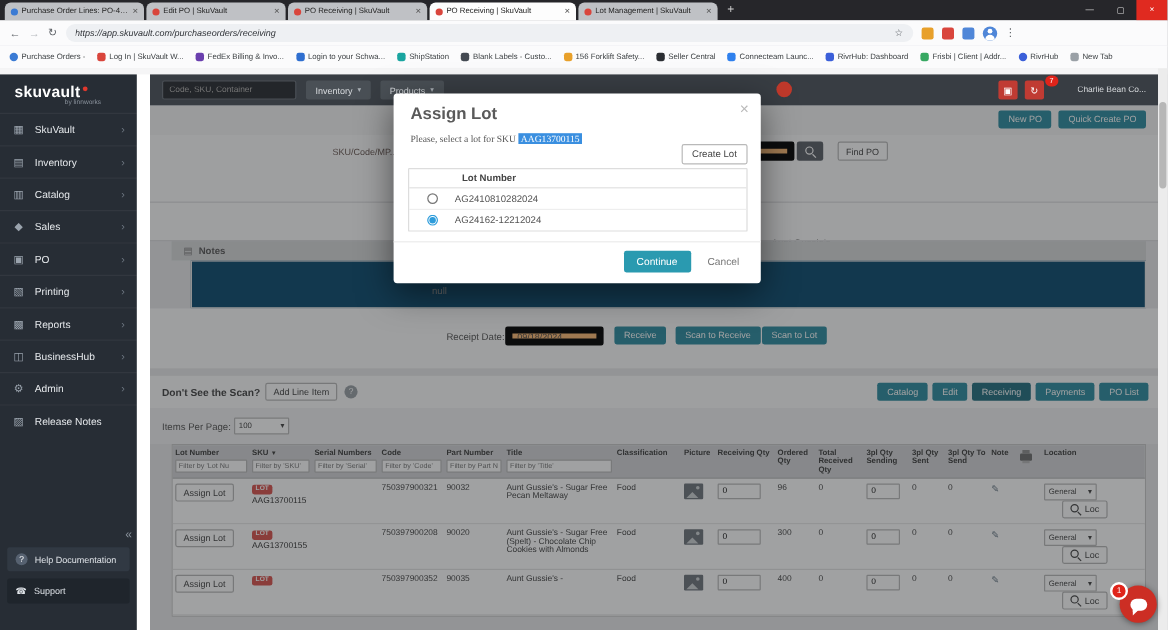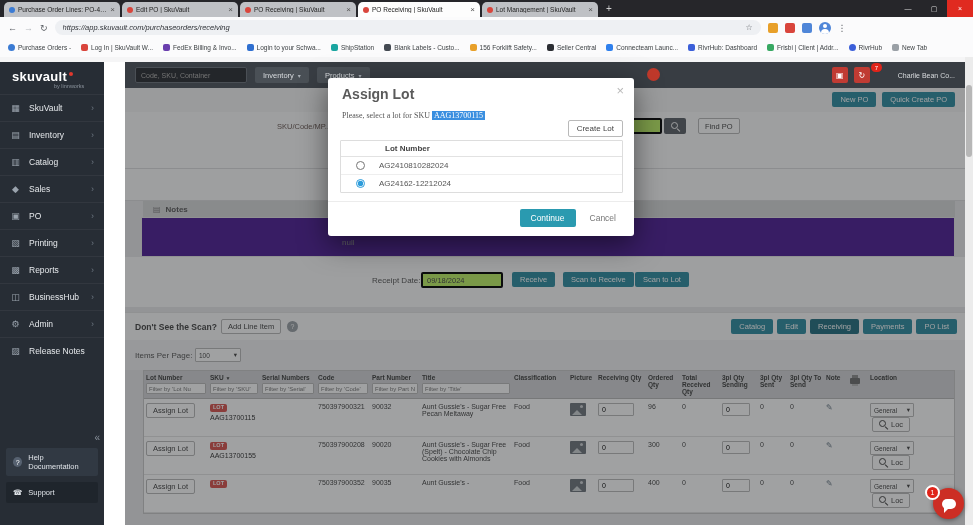--- a/index.html
+++ b/index.html
@@ -27,21 +27,21 @@
   .person::before{content:"";position:absolute;left:4px;top:2px;width:4px;height:4px;border-radius:50%;background:#fff;}
   .person::after{content:"";position:absolute;left:2px;top:7px;width:8px;height:5px;border-radius:4px 4px 0 0;background:#fff;}
 
   .bookmarksbar{position:absolute;top:38px;left:0;right:0;height:19px;background:#fbfbfc;border-bottom:1px solid #ededef;display:flex;align-items:center;padding:0 8px;gap:10px;font-size:6.5px;color:#3c4043;overflow:hidden;white-space:nowrap;}
   .bm{display:flex;align-items:center;gap:3px;flex:0 0 auto;}
   .bm .fav{width:7px;height:7px;border-radius:2px;}
 
   .strip{position:absolute;top:57px;left:0;right:0;height:5px;background:#f5f5f6;}
 
   
-  .sidebar{position:absolute;top:62px;left:0;width:104px;bottom:0;background:#272d35;color:#dfe3e8;z-index:5;}
+  .sidebar{position:absolute;top:62px;left:0;width:114px;bottom:0;background:#272d35;color:#dfe3e8;z-index:5;}
   .logo{padding:7px 12px 5px;display:flex;flex-direction:column;}
   .logo-row{display:flex;align-items:flex-start;gap:2px;}
   .logo-main{color:#fff;font-size:13px;font-weight:bold;letter-spacing:.3px;}
   .logo-dot{width:4px;height:4px;background:#e0382d;border-radius:50%;margin-top:3px;}
   .logo-sub{font-size:5.5px;color:#8a929c;margin-left:42px;margin-top:-1px;}
   .side-item{display:flex;align-items:center;gap:8px;padding:0 10px;height:26px;font-size:8.5px;color:#e6e9ec;border-top:1px solid rgba(255,255,255,.05);cursor:default;}
   .side-item .ic{width:11px;color:#9aa3ad;font-size:9px;text-align:center;}
   .side-item .chev{margin-left:auto;color:#6d7681;font-size:9px;}
   .side-footer{position:absolute;left:0;right:0;bottom:22px;}
   .collapse-arrow{position:absolute;right:4px;top:-16px;color:#8a929c;font-size:10px;}
@@ -60,27 +60,27 @@
   .avatar-wrap{position:relative;width:16px;height:16px;}
   .user-avatar{width:16px;height:16px;border-radius:50%;background:radial-gradient(circle at 35% 35%, #e2776b, #b03a30);}
   .badge7{position:absolute;top:-4px;left:-5px;min-width:9px;height:9px;border-radius:5px;background:#e0241a;color:#fff;font-size:6px;display:flex;align-items:center;justify-content:center;padding:0 1px;}
   .uname{font-size:7px;color:#d8dbde;max-width:58px;overflow:hidden;white-space:nowrap;text-overflow:ellipsis;}
 
   
   .content{position:absolute;top:88px;left:125px;right:8px;bottom:0;background:#e8e9ea;overflow:hidden;z-index:3;}
   .band{position:absolute;left:0;right:0;background:#fbfbfb;}
   .btn-teal{background:#2e8ca0;color:#fff;font-size:7.5px;padding:3px 8px;border-radius:2px;border:none;white-space:nowrap;}
   .btn-light{background:#fff;border:1px solid #b9b9b9;border-radius:2px;font-size:7.5px;padding:2px 6px;color:#444;white-space:nowrap;}
-  .field{background:#bef264;border:2px solid #000000;border-radius:2px;font-size:7.5px;color:#444;padding:0 4px;box-sizing:border-box;}
+  .field{background:#fdba74;border:6px solid #000000;border-radius:2px;font-size:7.5px;color:#444;padding:0 4px;box-sizing:border-box;}
   .mag{position:relative;width:9px;height:9px;display:inline-block;}
   .mag::before{content:"";position:absolute;left:0;top:0;width:5px;height:5px;border:1.3px solid currentColor;border-radius:50%;}
   .mag::after{content:"";position:absolute;left:6px;top:6px;width:3.5px;height:1.3px;background:currentColor;transform:rotate(45deg);transform-origin:left center;}
   .hline{position:absolute;left:0;right:0;border-top:1px solid #dddddf;}
   .notes-head{position:absolute;left:18px;right:10px;top:113px;height:16px;background:#d8d9da;display:flex;align-items:center;gap:5px;padding:0 10px;font-size:8px;font-weight:bold;color:#5a5a5a;box-sizing:border-box;}
-  .notes-body{position:absolute;left:16px;right:10px;top:129px;height:40px;background:#4c1d95;border:1px solid #e5e5e5;box-sizing:border-box;}
+  .notes-body{position:absolute;left:34px;right:10px;top:129px;height:40px;background:#0c4a6e;border:1px solid #e5e5e5;box-sizing:border-box;}
 
   .qcircle{width:11px;height:11px;border-radius:50%;background:#9aa0a6;color:#fff;font-size:7px;display:inline-flex;align-items:center;justify-content:center;}
 
   
   .potable{position:absolute;left:18px;right:10px;top:282px;background:#fff;border:1px solid #c9c9c9;box-sizing:border-box;}
   .thead{display:flex;background:#d4d5d7;border-bottom:1px solid #b9b9b9;}
   .th{font-size:6.5px;font-weight:bold;color:#3e3e3e;padding:3px 2px;box-sizing:border-box;display:flex;flex-direction:column;gap:2px;}
   .th .flt{height:11px;font-size:6px;border:1px solid #bbb;border-radius:1px;padding:0 2px;width:100%;box-sizing:border-box;color:#888;background:#fff;}
   .tr{display:flex;border-bottom:1px solid #e3e3e3;background:#fff;}
   .td{font-size:7px;color:#444;padding:4px 2px;box-sizing:border-box;word-wrap:break-word;}
@@ -92,21 +92,21 @@
   .skutext{display:block;margin-top:2px;font-size:7px;color:#333;}
   .qty-input{width:36px;height:13px;border:1px solid #bbb;border-radius:1px;font-size:7px;padding:0 3px;box-sizing:border-box;}
   .thumb{width:16px;height:13px;background:#6f757c;border-radius:1px;position:relative;overflow:hidden;display:inline-block;}
   .thumb::before{content:"";position:absolute;left:2px;bottom:1px;border-left:5px solid transparent;border-right:5px solid transparent;border-bottom:5px solid #ced2d5;}
   .thumb::after{content:"";position:absolute;right:3px;top:2px;width:3px;height:3px;border-radius:50%;background:#ced2d5;}
   .pencil{color:#6b7b88;font-size:8px;}
   .printer{position:relative;width:10px;height:6px;background:#6e6e6e;border-radius:1px;display:inline-block;margin-top:4px;}
   .printer::before{content:"";position:absolute;left:2px;top:-3px;width:6px;height:3px;background:#8d8d8d;}
   .printer::after{content:"";position:absolute;left:2px;bottom:-2px;width:6px;height:2px;background:#b5b5b5;}
   .loc-select{width:44px;height:14px;border:1px solid #bbb;background:#fff;font-size:6.5px;color:#444;display:inline-flex;align-items:center;justify-content:space-between;padding:0 3px;box-sizing:border-box;border-radius:1px;}
-  .loc-btn{display:inline-flex;align-items:center;gap:3px;margin-left:2px;}
+  .loc-btn{display:inline-flex;align-items:center;gap:3px;margin-left:15px;}
 
   .overlay{position:absolute;inset:0;background:rgba(28,30,34,.42);z-index:40;}
 
   
   .modal{position:absolute;left:328px;top:78px;width:306px;height:158px;background:#fff;border-radius:3px;box-shadow:0 8px 28px rgba(0,0,0,.5);z-index:100;}
   .modal-title{position:absolute;left:14px;top:8px;font-size:14px;font-weight:bold;color:#5a5a5a;}
   .modal-close{position:absolute;right:10px;top:5px;font-size:13px;color:#b9b9b9;}
   .modal-msg{position:absolute;left:14px;top:33px;font-size:8px;color:#555;font-family:Liberation Serif, serif;}
   .sku-highlight{background:#3a8fe0;color:#fff;padding:0 2px;}
   .create-lot{position:absolute;right:11px;top:42px;font-size:8px;padding:3px 8px;}

